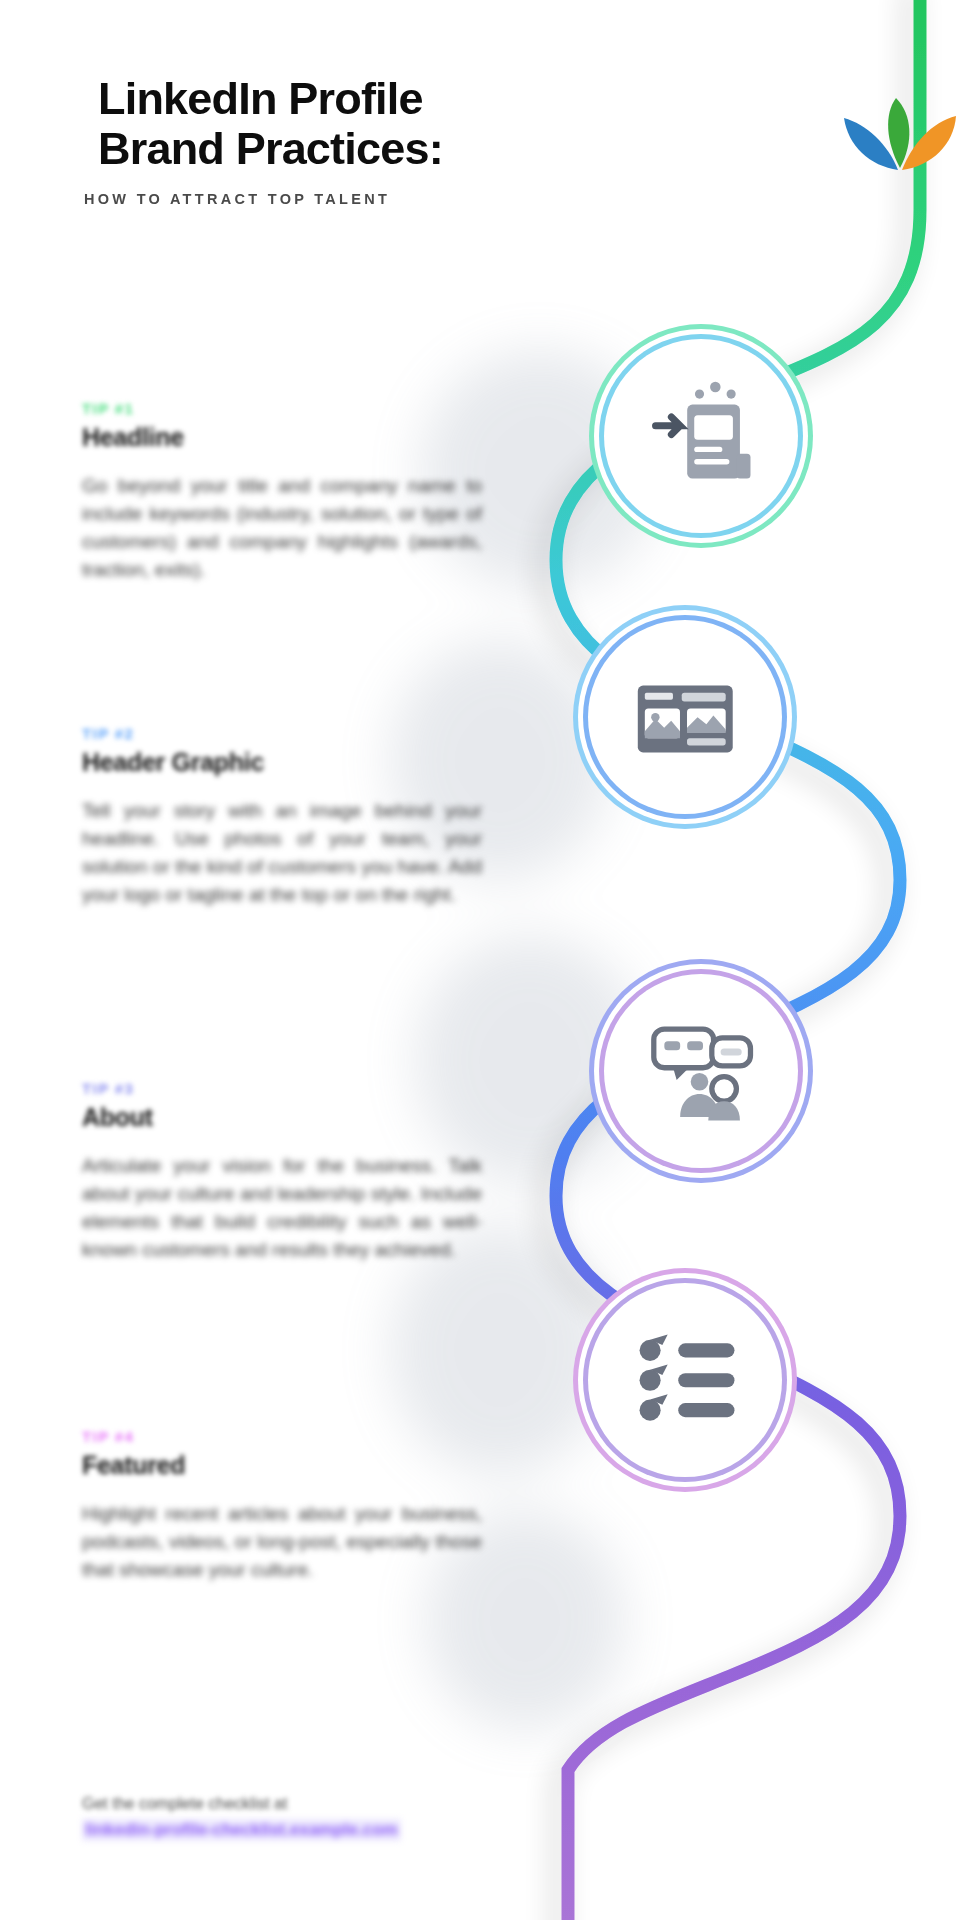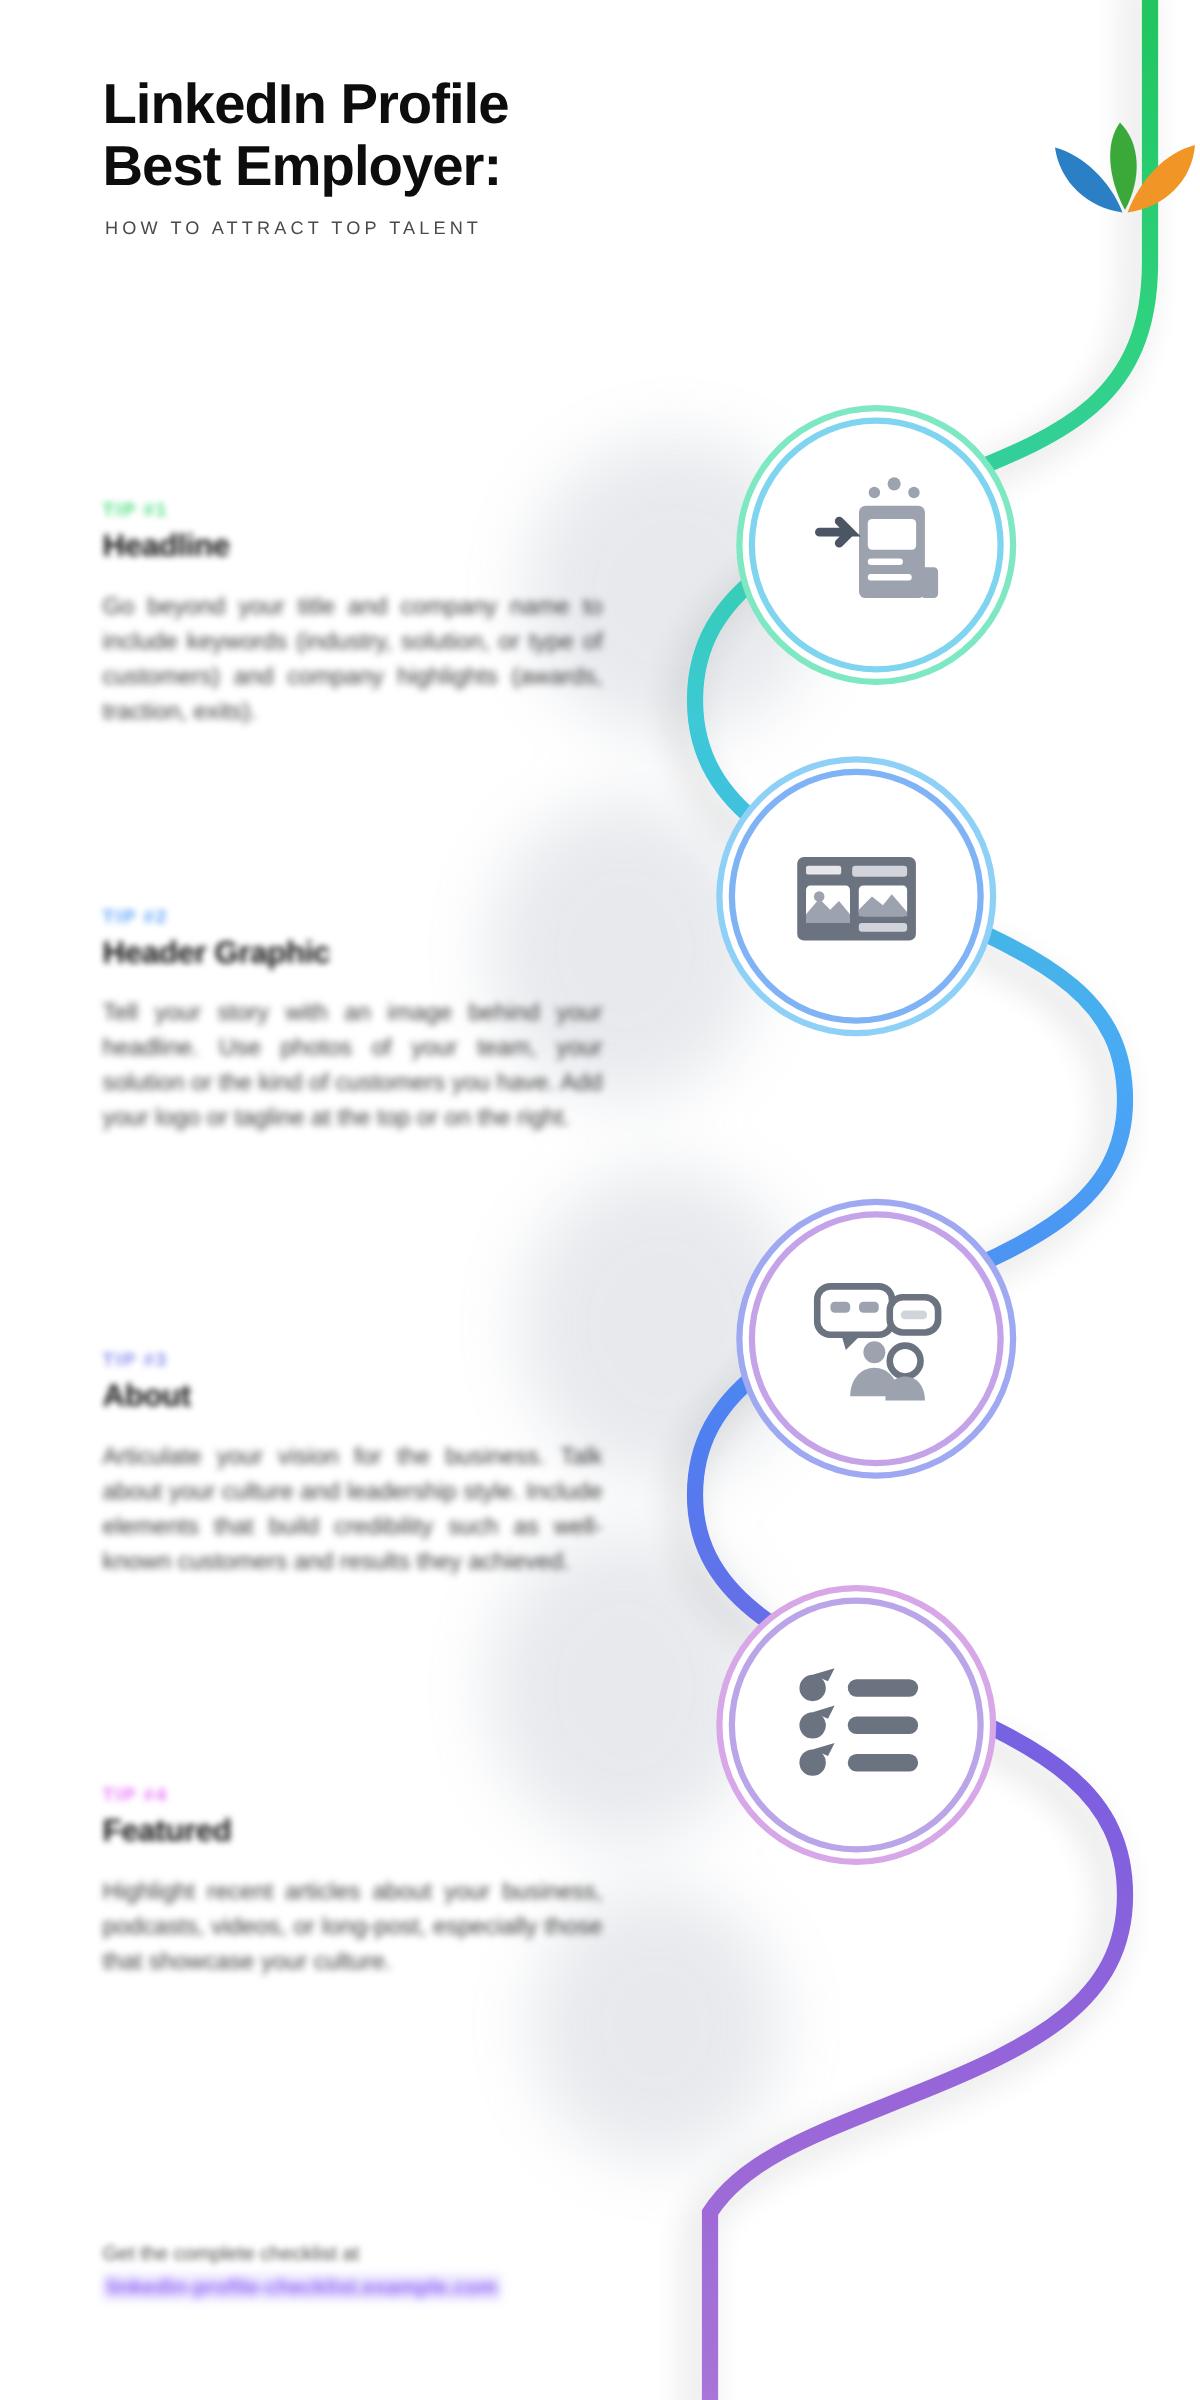--- a/index.html
+++ b/index.html
@@ -15,26 +15,26 @@
   
   .ribbon-layer{position:absolute;inset:0;z-index:1;pointer-events:none;}
 
   
   .logo{position:absolute;left:838px;top:86px;width:124px;height:96px;z-index:6;}
 
   
   .header{position:absolute;left:82px;top:58px;width:560px;z-index:5;}
   .title{
     font-size:45px;line-height:1.12;font-weight:bold;color:#0d0d0d;
-    letter-spacing:-0.8px;margin:0;
+    letter-spacing:-0.8px;margin:16px;
   }
   .title .line{display:block;}
   .subtitle{
     margin:16px 0 0 2px;font-size:14.5px;letter-spacing:3.3px;
-    color:#4a4a4a;font-weight:400;
+    color:#4a4a4a;font-weight:700;
   }
 
   
   .tips{position:absolute;left:0;top:0;width:960px;height:1920px;z-index:4;}
   .tip{position:absolute;left:82px;width:400px;}
   .tip-label{
     font-size:15px;font-weight:bold;letter-spacing:1.4px;margin:0 0 6px 0;
     filter:blur(2.6px);
   }
   .tip-heading{
@@ -120,21 +120,21 @@
 
   <svg class="logo" viewBox="0 0 124 96" fill="none">
     <path d="M58 12 C74 28, 76 56, 62 82 C48 56, 46 28, 58 12 Z" fill="#3aa93a"></path>
     <path d="M118 30 C116 58, 94 80, 64 84 C74 58, 94 36, 118 30 Z" fill="#f09526"></path>
     <path d="M6 32 C28 38, 50 58, 60 84 C32 80, 10 60, 6 32 Z" fill="#2b7fc4"></path>
   </svg>
 
   <div class="header">
     <h1 class="title">
       <span class="line">LinkedIn Profile</span>
-      <span class="line">Best Employer:</span>
+      <span class="line">Brand Practices:</span>
     </h1>
     <div class="subtitle">HOW TO ATTRACT TOP TALENT</div>
   </div>
 
   <div class="tips">
 
     <div class="tip" style="top:400px">
       <p class="tip-label" style="color:#4ade80">TIP #1</p>
       <h2 class="tip-heading">Headline</h2>
       <p class="tip-body">Go beyond your title and company name to include keywords (industry, solution, or type of customers) and company highlights (awards, traction, exits).</p>

